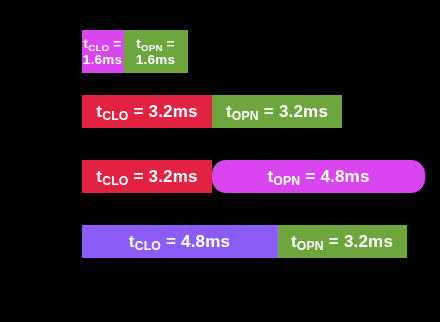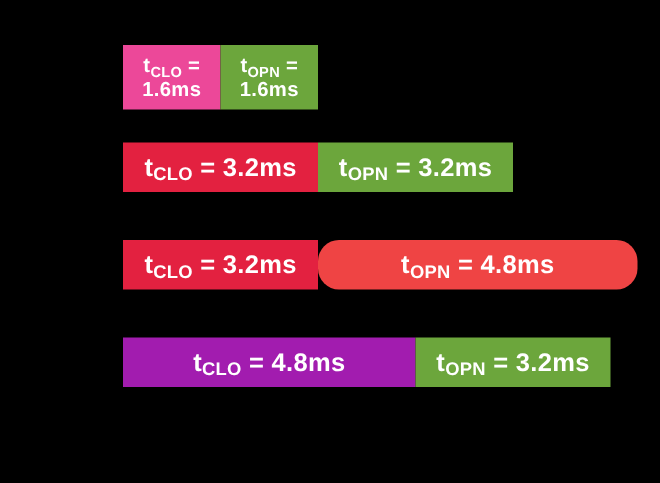--- a/index.html
+++ b/index.html
@@ -62,21 +62,21 @@
   
   .r-compact .seg { font-size: 13.5px; }
   .r-wide .seg { font-size: 17px; }
 </style>
 </head>
 <body>
 
 <div id="chart-area">
 
   <div class="bar-row r-compact" id="row-1" style="left: 82px; top: 30px; height: 43px;">
-    <div class="seg seg-clo" style="width: 65px; background: #ec4899;">
+    <div class="seg seg-clo" style="width: 41px; background: #d946ef;">
       <span class="lbl">
         <span>t</span><sub>CLO</sub><span> =</span><br><span>1.6ms</span>
       </span>
     </div>
     <div class="seg seg-opn" style="width: 65px; background: rgb(108, 166, 60);">
       <span class="lbl">
         <span>t</span><sub>OPN</sub><span> =</span><br><span>1.6ms</span>
       </span>
     </div>
   </div>
@@ -93,29 +93,29 @@
       </span>
     </div>
   </div>
 
   <div class="bar-row r-wide" id="row-3" style="left: 82px; top: 160px; height: 33px;">
     <div class="seg seg-clo" style="width: 130px; background: rgb(227, 33, 64);">
       <span class="lbl">
         <span>t</span><sub>CLO</sub><span> = </span><span>3.2ms</span>
       </span>
     </div>
-    <div class="seg seg-opn" style="width: 213px; background: #ef4444; border-radius: 14px;">
+    <div class="seg seg-opn" style="width: 213px; background: #d946ef; border-radius: 14px;">
       <span class="lbl">
         <span>t</span><sub>OPN</sub><span> = </span><span>4.8ms</span>
       </span>
     </div>
   </div>
 
   <div class="bar-row r-wide" id="row-4" style="left: 82px; top: 225px; height: 33px;">
-    <div class="seg seg-clo" style="width: 195px; background: #a21caf;">
+    <div class="seg seg-clo" style="width: 195px; background: #8b5cf6;">
       <span class="lbl">
         <span>t</span><sub>CLO</sub><span> = </span><span>4.8ms</span>
       </span>
     </div>
     <div class="seg seg-opn" style="width: 130px; background: rgb(108, 166, 60);">
       <span class="lbl">
         <span>t</span><sub>OPN</sub><span> = </span><span>3.2ms</span>
       </span>
     </div>
   </div>

